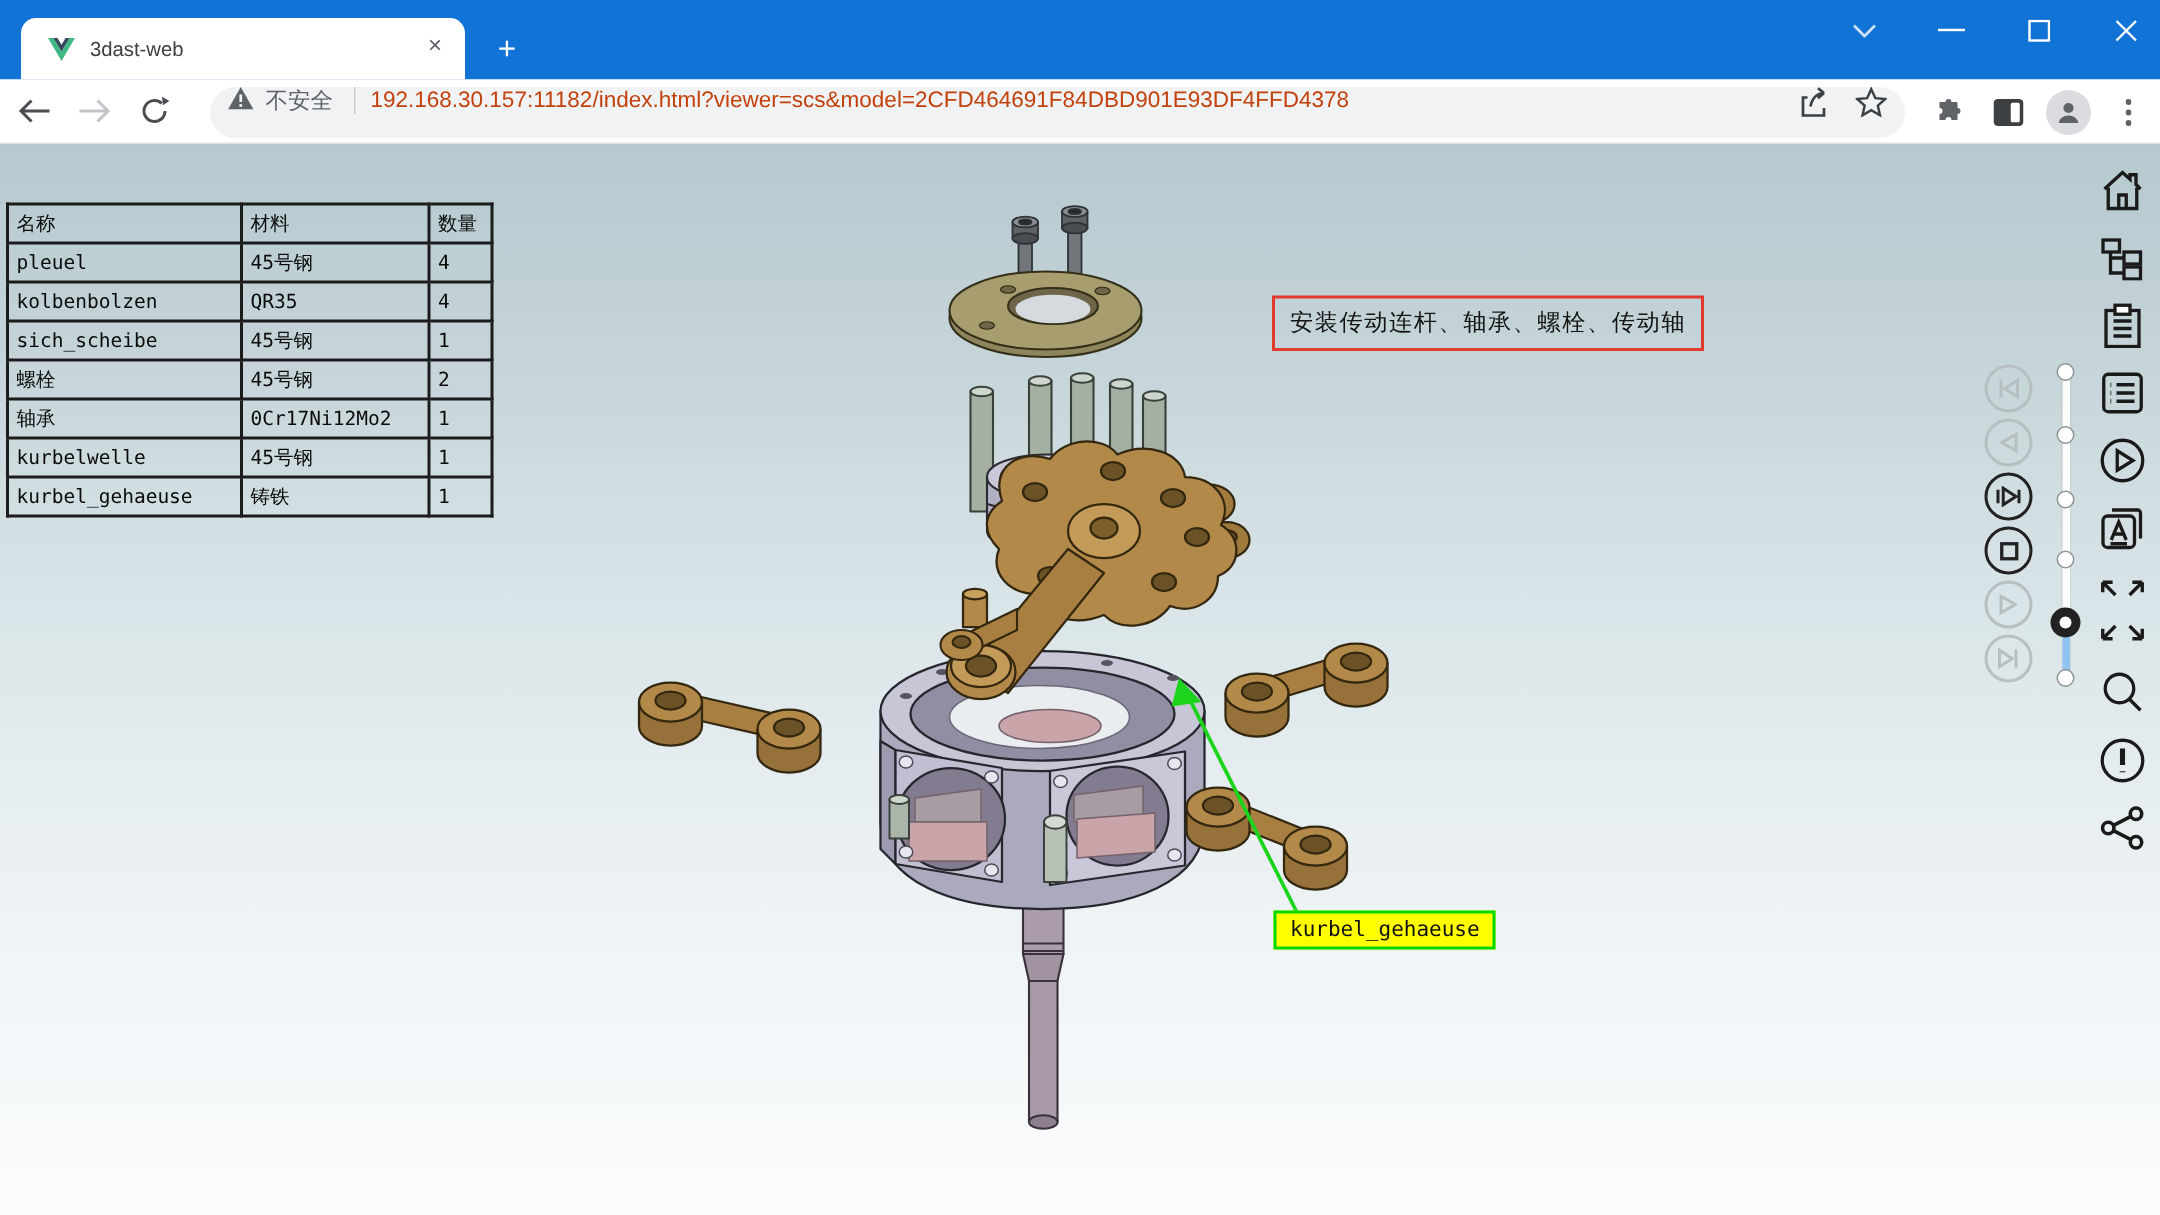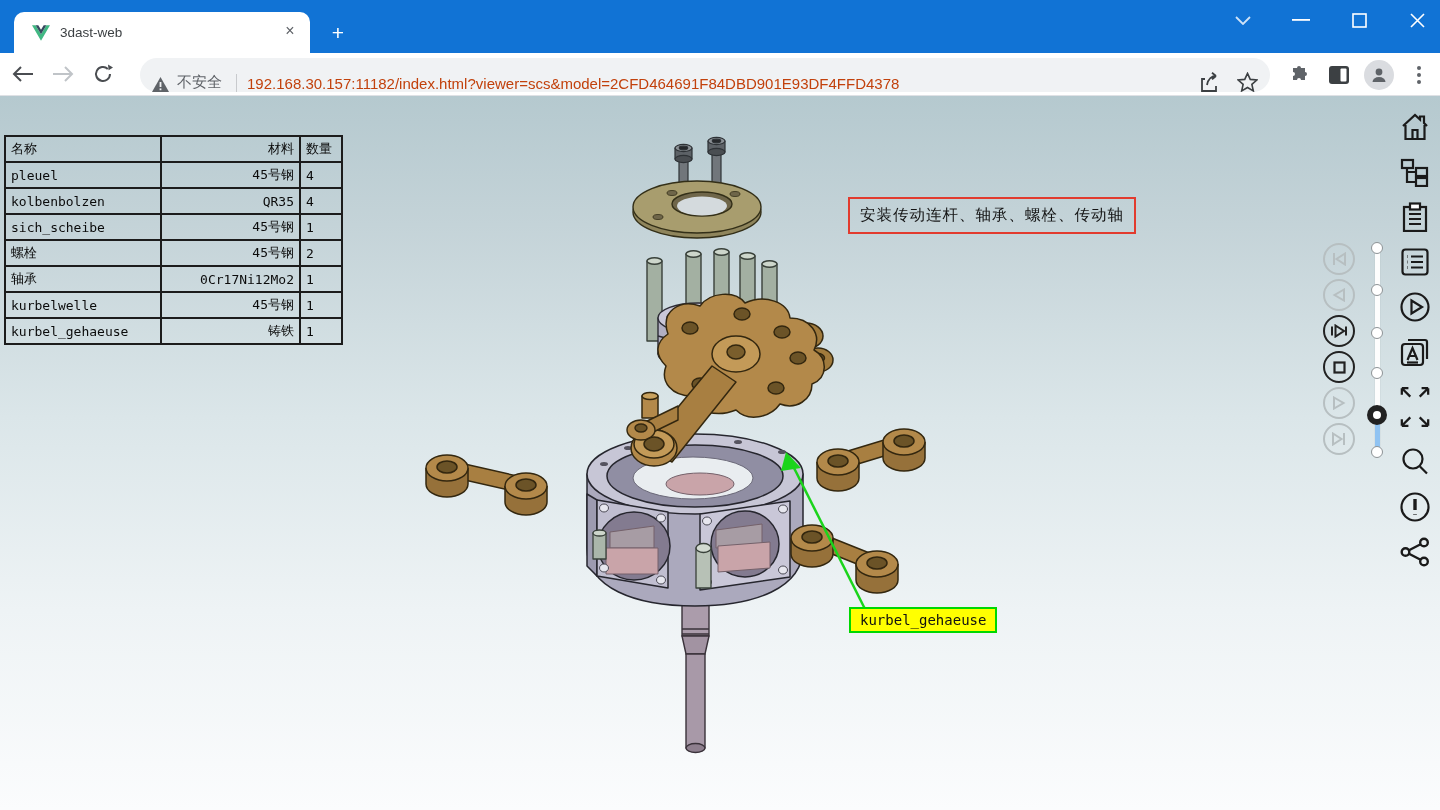--- a/index.html
+++ b/index.html
@@ -17,39 +17,39 @@
   .newtab-btn { position:absolute; left:326px; top:22px; width:24px; height:24px; color:#fff; font-size:21px;
                 line-height:22px; text-align:center; cursor:pointer; }
   .win-controls { position:absolute; right:8px; top:4px; display:flex; gap:28px; align-items:center; height:32px; }
   .win-btn { width:30px; height:30px; display:flex; align-items:center; justify-content:center; cursor:pointer; }
 
   
   .toolbar { position:absolute; left:0; top:53px; width:100%; height:43px; background:#fff;
              border-bottom:1px solid #dfe1e5; display:flex; align-items:center; }
   .nav-btn { width:34px; height:34px; display:flex; align-items:center; justify-content:center; margin-left:6px; cursor:pointer; }
   .omnibox { position:absolute; left:140px; top:5px; width:1130px; height:34px; background:#f0f2f4;
-             border-radius:17px; display:flex; align-items:flex-end; padding:0 12px; }
+             border-radius:17px; display:flex; align-items:flex-start; padding:0 12px; }
   .sec-label { font-size:15px; color:#5f6368; margin:0 4px 0 8px; white-space:nowrap; }
   .omni-sep { width:1px; height:18px; background:#c8cacd; margin:0 10px; }
   .url-text { font-size:15px; color:#c2410c; white-space:nowrap; overflow:hidden; flex:1; }
   .omni-icons { display:flex; gap:16px; align-items:center; margin-left:10px; }
   .tb-right { position:absolute; right:6px; top:5px; display:flex; gap:10px; align-items:center; height:34px; }
   .tb-icon { width:30px; height:30px; display:flex; align-items:center; justify-content:center; cursor:pointer; }
   .avatar-wrap { width:30px; height:30px; border-radius:50%; background:#dadce0; display:flex; align-items:center; justify-content:center; }
 
   
   .canvas { position:absolute; left:0; top:96px; width:1440px; height:714px;
             background:linear-gradient(180deg,#b5c9cf 0%,#c4d3d8 18%,#dbe6e9 45%,#eef3f5 72%,#fbfcfd 100%); }
   .model-svg { position:absolute; left:0; top:0; width:1440px; height:714px; }
 
   
   .bom { position:absolute; left:4px; top:39px; border-collapse:collapse;
          font-family:"DejaVu Sans Mono", monospace; font-size:13px; color:#0b0b0b; }
   .bom td { border:2px solid #1c1c1c; height:26px; padding:0 5px; background:transparent; }
-  .bom .c0 { width:156px; } .bom .c1 { width:139px;text-align:right; } .bom .c2 { width:42px; }
+  .bom .c0 { width:156px; } .bom .c1 { width:125px; } .bom .c2 { width:42px; }
 
   
   .step-note { position:absolute; left:848px; top:101px; border:2px solid #e23b2e; color:#141414;
                font-size:15.5px; padding:6px 10px; white-space:nowrap; letter-spacing:1px; }
   .part-label { position:absolute; left:849px; top:511px; background:#ffff00; border:2px solid #00d800;
                 font-family:"DejaVu Sans Mono", monospace; font-size:14px; color:#111;
                 padding:3px 9px; white-space:nowrap; }
 
   
   .side-tools { position:absolute; right:7px; top:15px; width:36px; display:flex; flex-direction:column;

